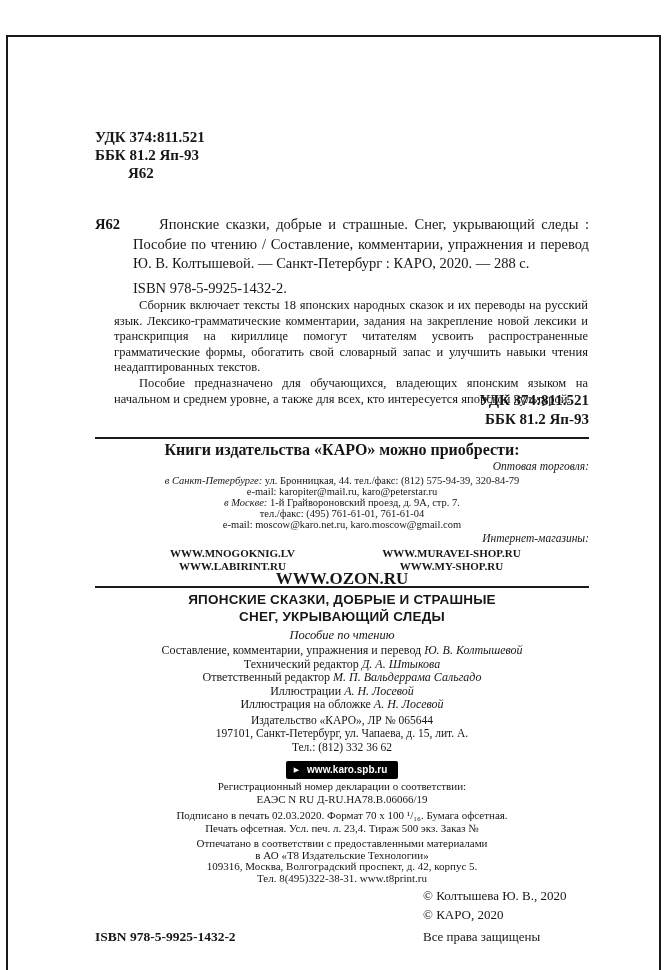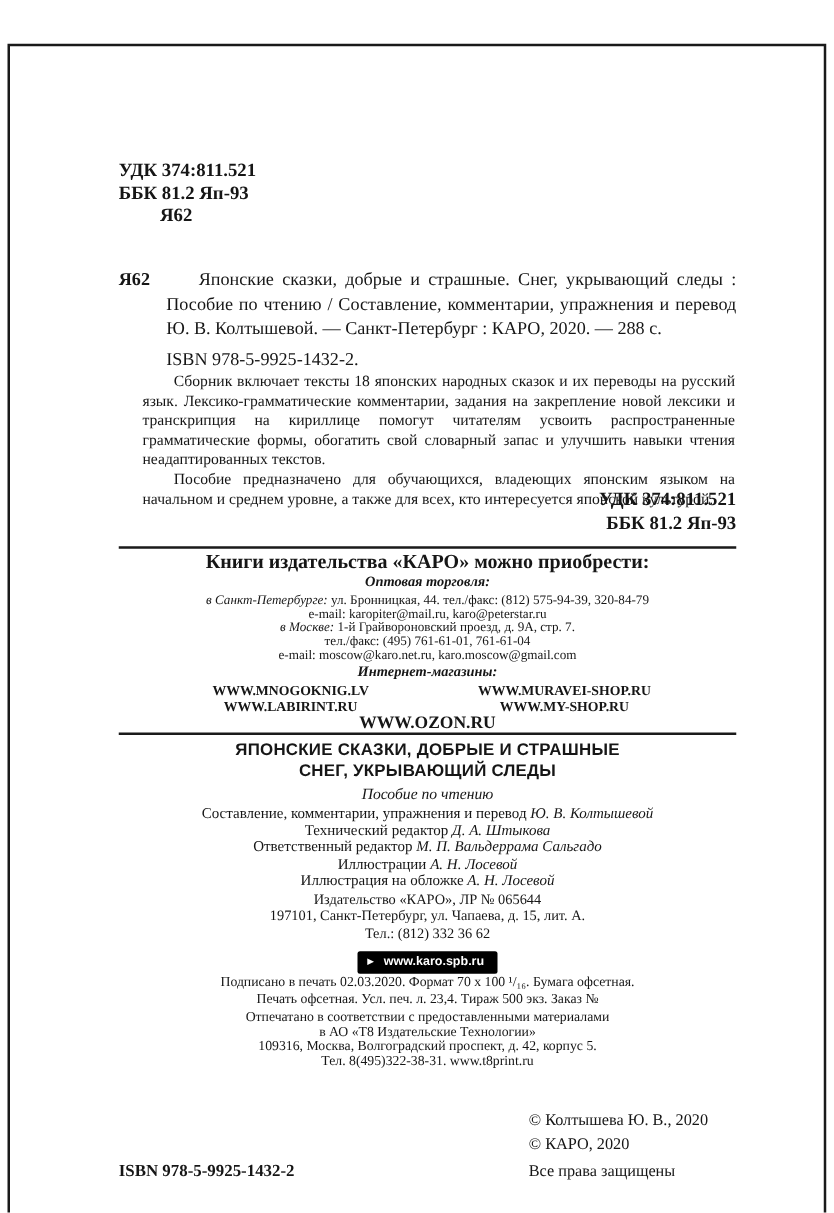--- a/index.html
+++ b/index.html
@@ -5,21 +5,21 @@
   * { margin:0; padding:0; box-sizing:border-box; }
   html,body { background:#ffffff; }
   body {
     width:667px; height:970px;
     font-family:"Liberation Serif","DejaVu Serif",serif;
     color:#161616;
   }
   p { margin:0; }
   .b  { font-weight:bold; }
   .i  { font-style:italic; }
-  .bi { font-weight:bold; font-style:italic; }
+  .bi { font-weight:normal; font-style:italic;text-align:right; }
 
   .page { position:relative; width:667px; height:970px; background:#ffffff; overflow:hidden;margin-top:29px; }
   .frame { position:absolute; top:6px; left:6px; right:6px; bottom:6px; border:2px solid #191919; pointer-events:none; }
 
   .classification { position:absolute; top:99px; left:95px; font-size:15px; font-weight:bold; line-height:18px; }
   .classification .sign { margin-left:33px; }
 
   .annotation { position:absolute; top:186px; left:95px; width:494px; font-size:14.5px; line-height:19.5px; }
   .annotation .row { display:flex; }
   .annotation .code { width:38px; flex:none; font-weight:bold; }
@@ -34,21 +34,21 @@
 
   .rule { position:absolute; left:95px; width:494px; border-top:2px solid #1a1a1a; }
   .rule1 { top:408px; }
   .rule2 { top:557px; }
 
   .purchase { position:absolute; top:413px; left:95px; width:494px; text-align:center; }
   .p-head  { font-size:16px; line-height:16px; }
   .p-sub   { font-size:11.5px; line-height:13px; margin-top:2px; }
   .p-lines { margin-top:2px; font-size:10.5px; line-height:11px; }
   .sites   { margin-top:2px; display:grid; grid-template-columns:1fr 1fr; font-weight:bold; font-size:11px; line-height:13px; padding:0 28px; }
-  .site-center { font-weight:bold; font-size:14px; line-height:12px; }
+  .site-center { font-weight:bold; font-size:17px; line-height:12px; }
 
   .colophon { position:absolute; top:563px; left:95px; width:494px; text-align:center; }
   .c-title { font-family:"Liberation Sans","DejaVu Sans",sans-serif; font-size:13.5px; font-weight:bold; line-height:16.5px; letter-spacing:0.2px; }
   .c-subtitle { margin-top:3px; font-size:12.5px; line-height:14px; font-style:italic; }
   .credits { margin-top:2px; font-size:12px; line-height:13.5px; }
   .credits .name { font-style:italic; }
   .pub { margin-top:2px; font-size:11.5px; line-height:13.5px; }
   .pill-wrap { margin-top:4px; height:19px; }
   .pill {
     display:inline-flex; align-items:center; gap:8px;
@@ -142,20 +142,24 @@
       <div>Тел.: (812) 332 36 62</div>
     </div>
 
     <div class="pill-wrap">
       <span class="pill">
         <span class="pill-arrow">▶</span>
         <span>www.karo.spb.ru</span>
       </span>
     </div>
 
+    <div class="reg">
+      <div>Регистрационный номер декларации о соответствии:</div>
+      <div>ЕАЭС N RU Д-RU.НА78.В.06066/19</div>
+    </div>
 
     <div class="printinfo">
       <div>Подписано в печать 02.03.2020. Формат 70 х 100 ¹/₁₆. Бумага офсетная.</div>
       <div>Печать офсетная. Усл. печ. л. 23,4. Тираж 500 экз. Заказ №</div>
     </div>
 
     <div class="printedat">
       <div>Отпечатано в соответствии с предоставленными материалами</div>
       <div>в АО «Т8 Издательские Технологии»</div>
       <div>109316, Москва, Волгоградский проспект, д. 42, корпус 5.</div>

